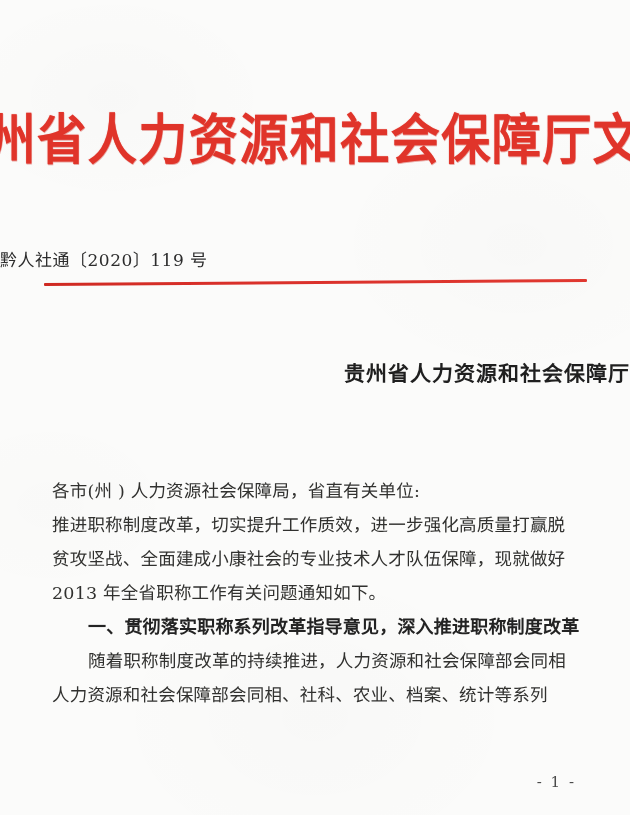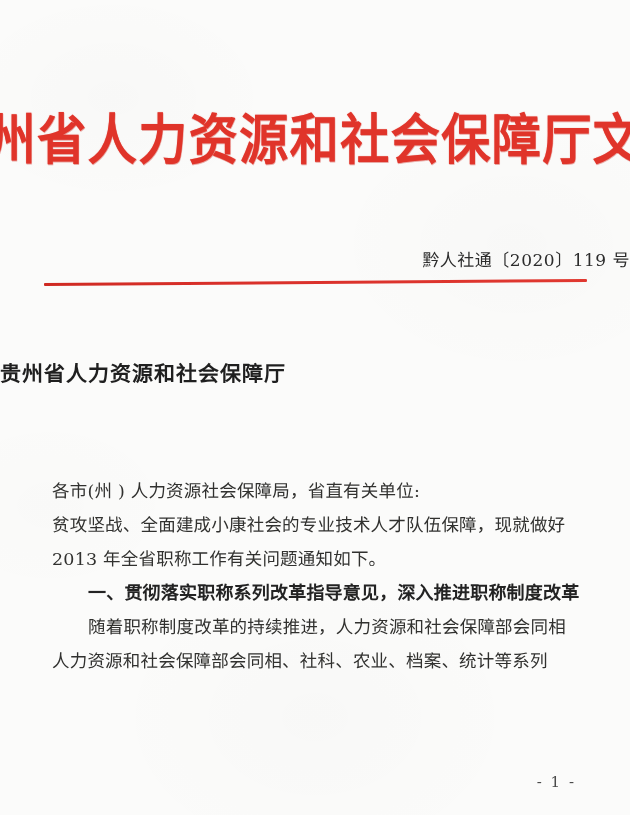--- a/index.html
+++ b/index.html
@@ -49,27 +49,26 @@
     white-space: nowrap;
     transform: scaleY(1.12);
   }
 
   
   .doc-number {
     position: absolute;
     left: 0;
     right: 0;
     top: 250px;
-    text-align: right;
+    text-align: left;
     font-size: 17px;
     line-height: 1.2;
     color: #2c2c2c;
     letter-spacing: 0.5px;
     white-space: nowrap;
-    padding-left: 38px;
   }
 
   
   .red-rule {
     position: absolute;
     left: 44px;
     width: 543px;
     top: 283px;
     height: 3px;
     background: linear-gradient(90deg, #cf2a22 0%, #d9302a 35%, #e03830 100%);
@@ -77,21 +76,21 @@
     transform-origin: left center;
     border-radius: 1px;
   }
 
   
   .title-block {
     position: absolute;
     left: 0;
     right: 0;
     top: 356px;
-    text-align: left;
+    text-align: right;
   }
   .title-line {
     font-family: "DejaVu Serif", "Liberation Serif", serif;
     font-weight: 700;
     font-size: 21px;
     line-height: 36px;
     color: #1f1f1f;
     letter-spacing: 1px;
     white-space: nowrap;
   }
@@ -150,20 +149,21 @@
   <div class="red-rule"></div>
 
   <div class="title-block">
     <div class="title-line">贵州省人力资源和社会保障厅</div>
   </div>
 
   <div class="body-area">
 
     <div class="body-line">各市(州 ) 人力资源社会保障局，省直有关单位:</div>
 
+    <div class="body-line">推进职称制度改革，切实提升工作质效，进一步强化高质量打赢脱</div>
     <div class="body-line">贫攻坚战、全面建成小康社会的专业技术人才队伍保障，现就做好</div>
     <div class="body-line">2013 年全省职称工作有关问题通知如下。</div>
 
     <div class="section-heading">一、贯彻落实职称系列改革指导意见，深入推进职称制度改革</div>
 
     <div class="body-line indent">随着职称制度改革的持续推进，人力资源和社会保障部会同相</div>
     <div class="body-line">人力资源和社会保障部会同相、社科、农业、档案、统计等系列</div>
   </div>
 
   <div class="page-footer">- 1 -</div>

